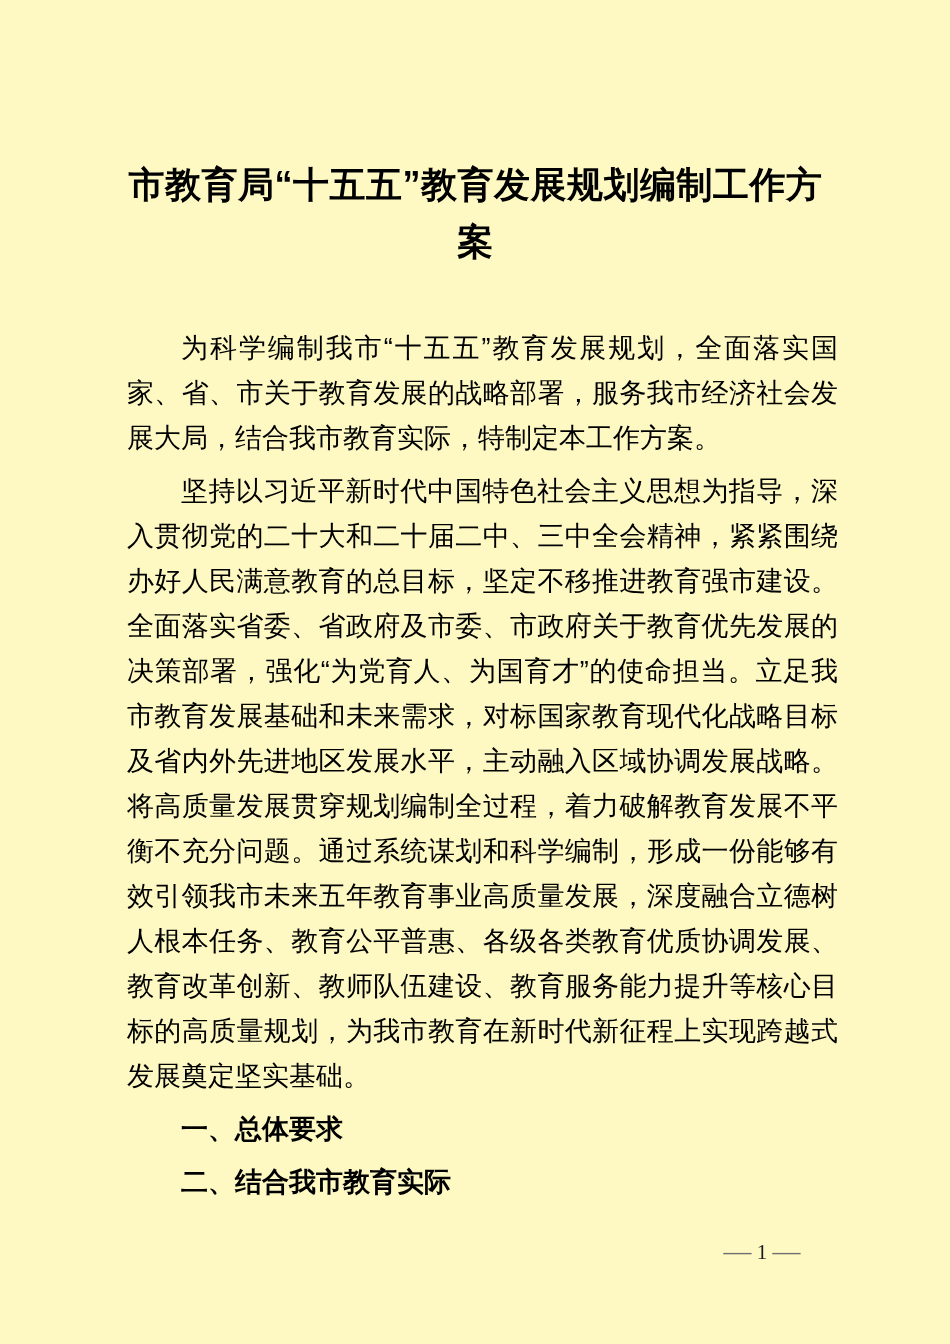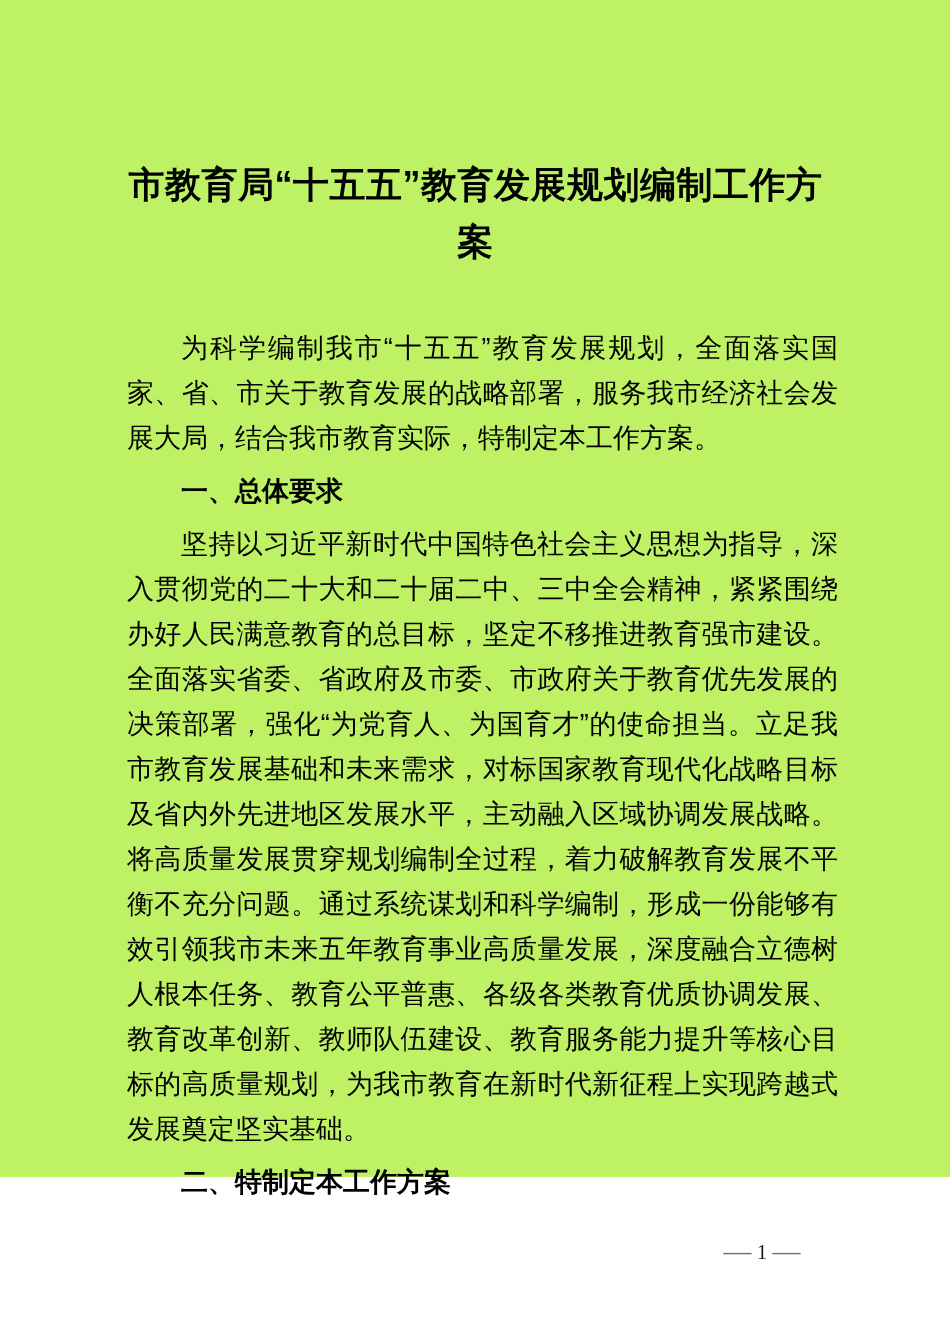--- a/index.html
+++ b/index.html
@@ -9,22 +9,22 @@
   }
   body {
     width: 950px;
     height: 1344px;
     overflow: hidden;
     font-family: "Liberation Sans", sans-serif;
   }
   .page {
     position: relative;
     width: 950px;
-    height: 1177px;
-    background: #bef264;
+    height: 1344px;
+    background: #fef9c3;
     color: #000000;
   }
   .doc-title {
     position: absolute;
     left: 112px;
     top: 156px;
     width: 727px;
     margin: 0;
     font-size: 36px;
     line-height: 57px;
@@ -82,23 +82,23 @@
 </style>
 </head>
 <body>
 
 <div class="page">
 
   <h1 class="doc-title">市教育局“十五五”教育发展规划编制工作方案</h1>
 
   <div class="doc-body">
     <p class="para">为科学编制我市“十五五”教育发展规划，全面落实国家、省、市关于教育发展的战略部署，服务我市经济社会发展大局，结合我市教育实际，特制定本工作方案。</p>
+    <p class="para">坚持以习近平新时代中国特色社会主义思想为指导，深入贯彻党的二十大和二十届二中、三中全会精神，紧紧围绕办好人民满意教育的总目标，坚定不移推进教育强市建设。全面落实省委、省政府及市委、市政府关于教育优先发展的决策部署，强化“为党育人、为国育才”的使命担当。立足我市教育发展基础和未来需求，对标国家教育现代化战略目标及省内外先进地区发展水平，主动融入区域协调发展战略。将高质量发展贯穿规划编制全过程，着力破解教育发展不平衡不充分问题。通过系统谋划和科学编制，形成一份能够有效引领我市未来五年教育事业高质量发展，深度融合立德树人根本任务、教育公平普惠、各级各类教育优质协调发展、教育改革创新、教师队伍建设、教育服务能力提升等核心目标的高质量规划，为我市教育在新时代新征程上实现跨越式发展奠定坚实基础。</p>
     <p class="para heading">一、总体要求</p>
-    <p class="para">坚持以习近平新时代中国特色社会主义思想为指导，深入贯彻党的二十大和二十届二中、三中全会精神，紧紧围绕办好人民满意教育的总目标，坚定不移推进教育强市建设。全面落实省委、省政府及市委、市政府关于教育优先发展的决策部署，强化“为党育人、为国育才”的使命担当。立足我市教育发展基础和未来需求，对标国家教育现代化战略目标及省内外先进地区发展水平，主动融入区域协调发展战略。将高质量发展贯穿规划编制全过程，着力破解教育发展不平衡不充分问题。通过系统谋划和科学编制，形成一份能够有效引领我市未来五年教育事业高质量发展，深度融合立德树人根本任务、教育公平普惠、各级各类教育优质协调发展、教育改革创新、教师队伍建设、教育服务能力提升等核心目标的高质量规划，为我市教育在新时代新征程上实现跨越式发展奠定坚实基础。</p>
-    <p class="para heading">二、特制定本工作方案</p>
+    <p class="para heading">二、结合我市教育实际</p>
   </div>
 
   <div class="page-footer">
     <span class="footer-dash">—</span>
     <span class="footer-num">1</span>
     <span class="footer-dash">—</span>
   </div>
 
 </div>
 

